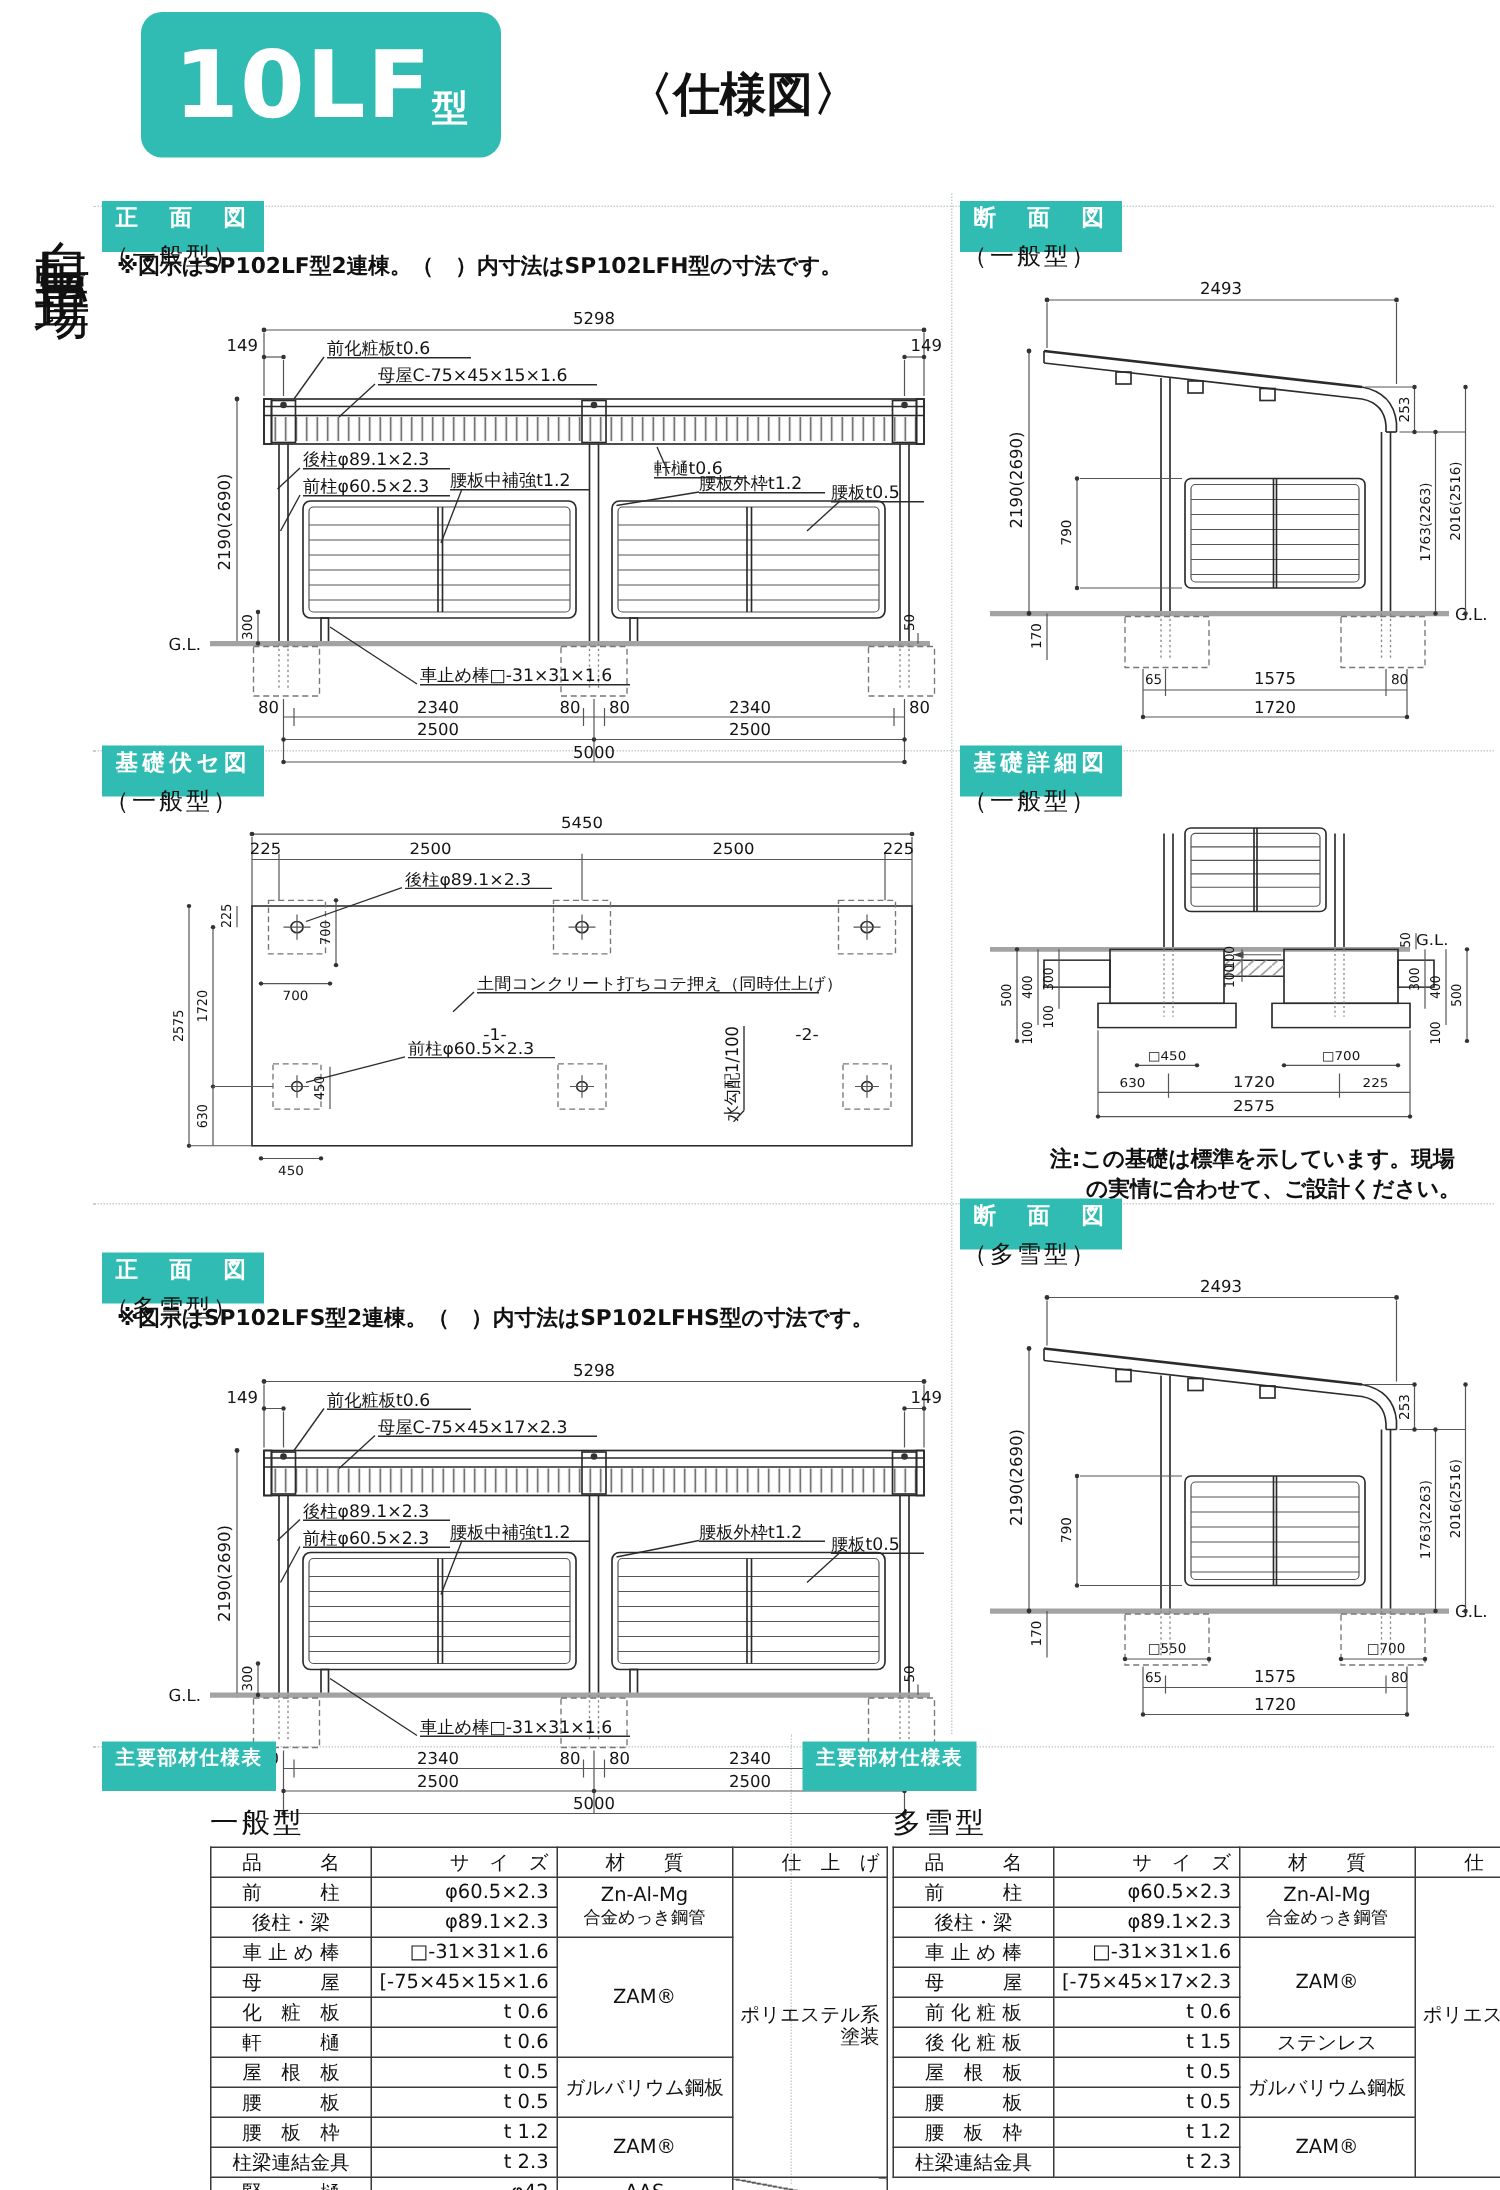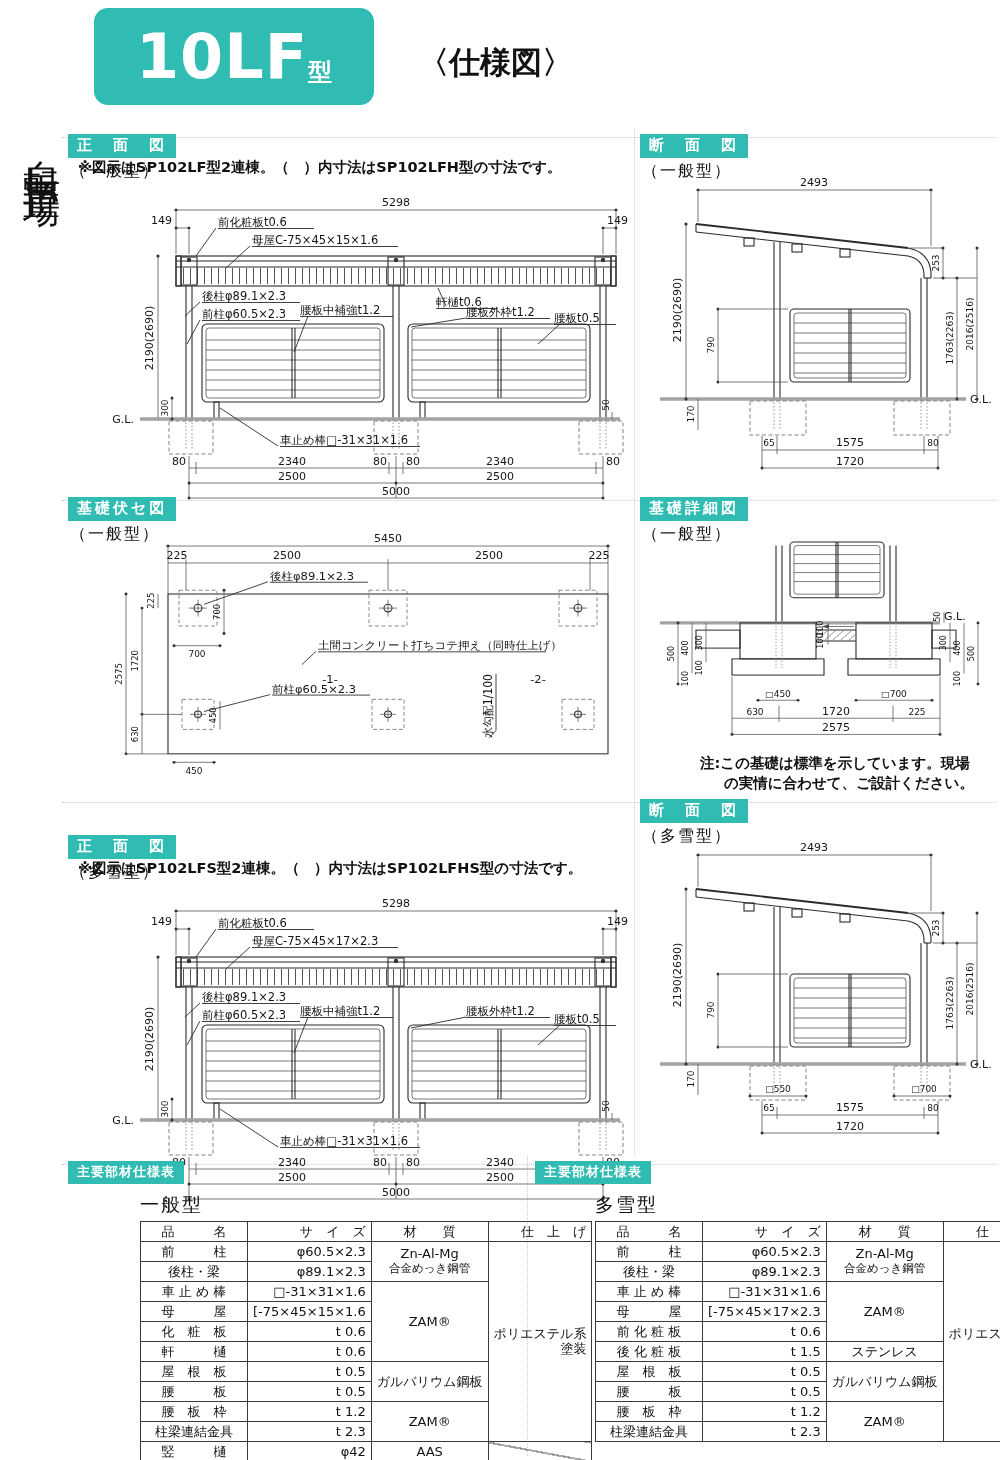--- a/index.html
+++ b/index.html
@@ -1,27 +1,27 @@
 <!DOCTYPE html>
 <html><head>
 <meta charset="utf-8">
 <style>
   html,body{margin:0;padding:0;}
   body{width:1000px;height:1460px;position:relative;background:#fff;
        font-family:"DejaVu Sans","Liberation Sans",sans-serif;color:#111;overflow:hidden;}
-  .banner{position:absolute;left:94px;top:8px;width:280px;height:97px;background:#30bcb2;
+  .banner{position:absolute;left:94px;top:8px;width:240px;height:97px;background:#30bcb2;
           border-radius:14px;color:#fff;display:flex;align-items:center;justify-content:center;}
   .banner .model{font-size:62px;font-weight:bold;letter-spacing:1px;line-height:1;}
   .banner .suffix{font-size:24px;font-weight:bold;margin-top:30px;}
   .spec-label{position:absolute;left:418px;top:42px;font-size:31px;font-weight:bold;}
   .vtitle{position:absolute;left:16px;top:130px;writing-mode:vertical-rl;font-size:37px;
           letter-spacing:8px;font-weight:500;}
   .panel{position:absolute;}
   .badge{display:inline-block;background:#30bcb2;color:#fff;font-size:15px;font-weight:bold;
-         padding:2px 9px 3px;letter-spacing:3px;white-space:nowrap;}
+         padding:2px 9px 13px;letter-spacing:3px;white-space:nowrap;}
   .note{display:inline-block;font-size:14.5px;font-weight:600;margin-left:10px;vertical-align:2px;white-space:nowrap;}
   .typelabel{position:absolute;top:27px;left:2px;font-size:16px;letter-spacing:2px;white-space:nowrap;font-family:Liberation Serif, serif;}
   svg.drawing{display:block;margin-top:16px;}
   svg text{font-family:"DejaVu Sans","Liberation Sans",sans-serif;fill:#141414;}
   .d{font-size:11px;} .d9{font-size:9px;} .lb{font-size:11.5px;}
   .s{stroke:#2b2b2b;fill:none;stroke-width:1.1;}
   .s2{stroke:#2b2b2b;fill:none;stroke-width:1.8;}
   .dm{stroke:#555;fill:none;stroke-width:0.8;}
   .da{stroke:#777;stroke-dasharray:4 2.5;fill:none;stroke-width:0.9;}
   .dt{stroke:#888;stroke-dasharray:1.5 2;fill:none;stroke-width:0.9;}

